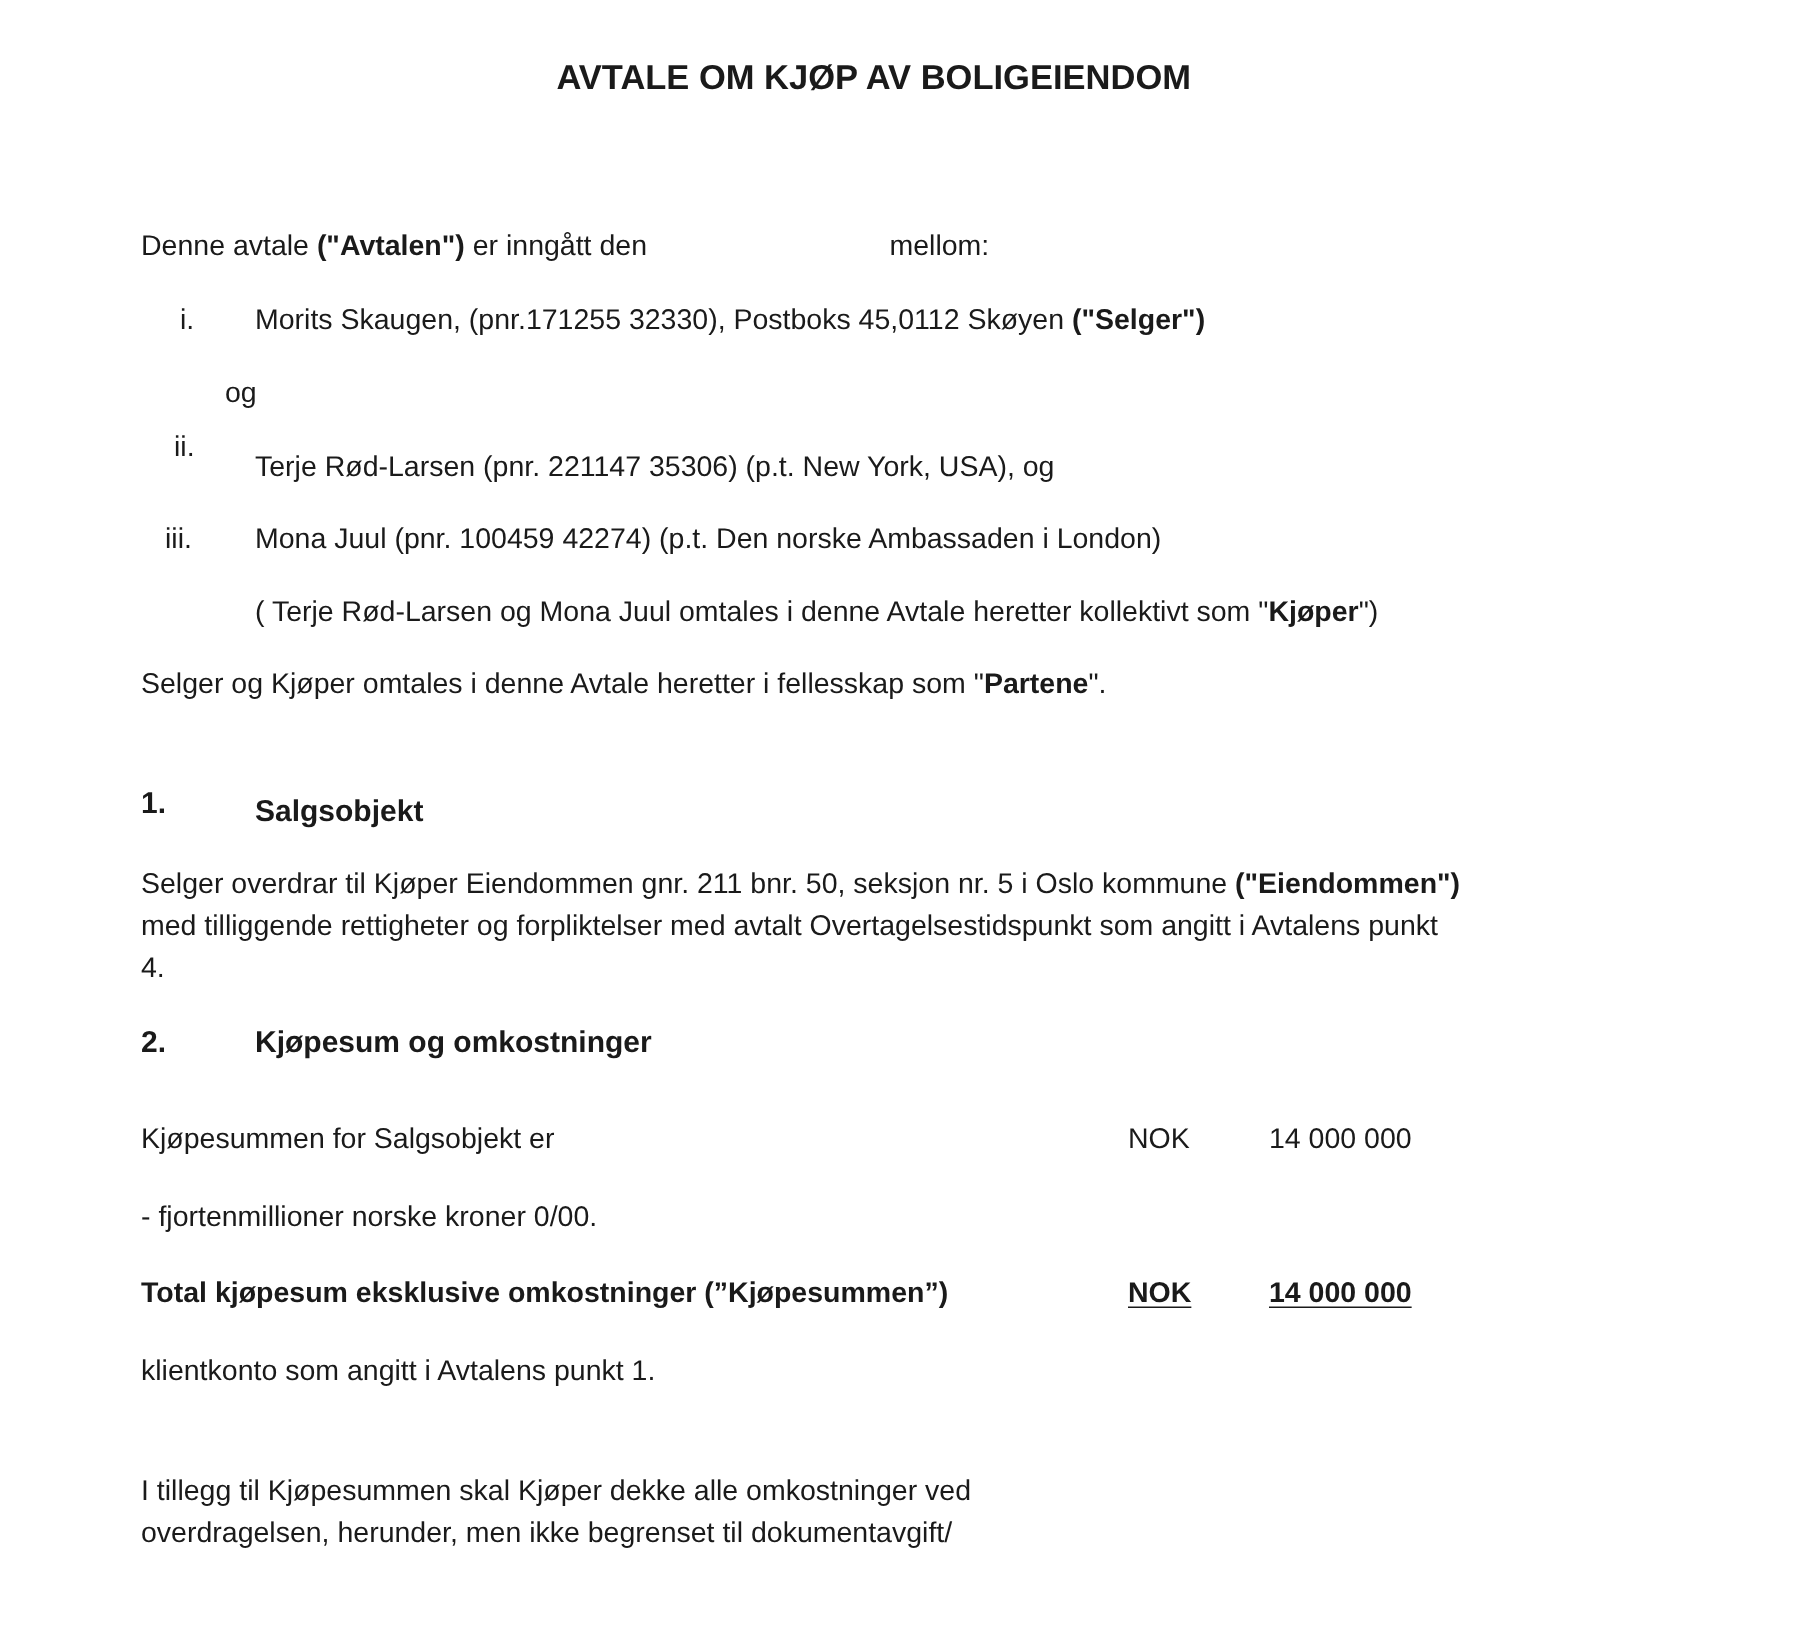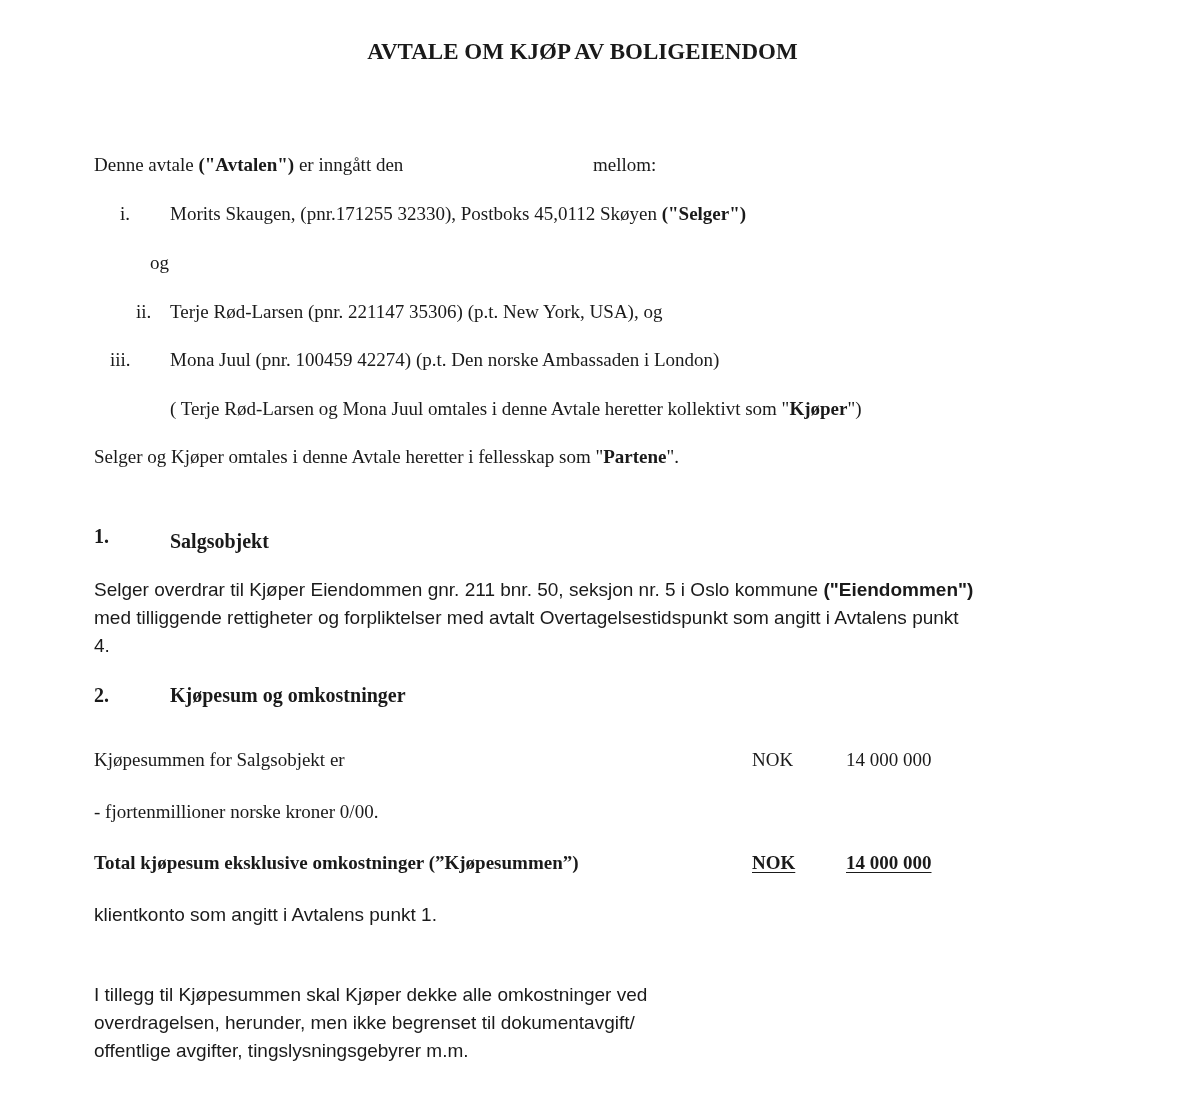--- a/index.html
+++ b/index.html
@@ -1,21 +1,21 @@
 <!DOCTYPE html>
 <html><head>
 <meta charset="utf-8">
 <style>
   html, body { margin: 0; padding: 0; background: #ffffff; }
   body {
     width: 1200px; height: 1101px; position: relative; overflow: hidden;
     font-family: "Liberation Sans", "DejaVu Sans", sans-serif;
     color: #1a1a1a; font-size: 19px;
   }
-  .abs { position: absolute; white-space: nowrap; line-height: 1.2; font-family: Liberation Serif, serif; }
+  .abs { position: absolute; white-space: nowrap; line-height: 1.2; }
   .title { font-weight: bold; font-size: 23px; left: 0; width: 1165px; text-align: center; top: 38px; }
   .b { font-weight: bold; }
   .u { text-decoration: underline; text-underline-offset: 3px; }
   .para { position: absolute; left: 94px; line-height: 28px; }
 </style>
 </head>
 <body>
 
 <div class="abs title">AVTALE OM KJØP AV BOLIGEIENDOM</div>
 
@@ -24,21 +24,21 @@
 </div>
 <div class="abs" style="left:554px; top:154px;margin-left:39px;">mellom:</div>
 
 <div class="abs" style="left:120px; top:203px;">i.</div>
 <div class="abs" style="left:170px; top:203px;">
   <span>Morits Skaugen, (pnr.171255 32330), Postboks 45,0112 Skøyen </span><span class="b">("Selger")</span>
 </div>
 
 <div class="abs" style="left:106px; top:252px;margin-left:44px;">og</div>
 
-<div class="abs" style="left:116px; top:301px;margin-left:20px;">ii.</div>
+<div class="abs" style="left:116px; top:288px;">ii.</div>
 <div class="abs" style="left:170px; top:301px;">Terje Rød-Larsen (pnr. 221147 35306) (p.t. New York, USA), og</div>
 
 <div class="abs" style="left:110px; top:349px;">iii.</div>
 <div class="abs" style="left:170px; top:349px;">Mona Juul (pnr. 100459 42274) (p.t. Den norske Ambassaden i London)</div>
 
 <div class="abs" style="left:170px; top:398px;">
   <span>( Terje Rød-Larsen og Mona Juul omtales i denne Avtale heretter kollektivt som "</span><span class="b">Kjøper</span><span>")</span>
 </div>
 
 <div class="abs" style="left:94px; top:446px;">
@@ -67,14 +67,13 @@
 <div class="abs b u" style="left:752px; top:852px;">NOK</div>
 <div class="abs b u" style="left:846px; top:852px;">14 000 000</div>
 
 <div class="para" style="top:901px;">
   <div style="white-space:nowrap;">klientkonto som angitt i Avtalens punkt 1.</div>
 </div>
 
 <div class="para" style="top:981px;">
   <div style="white-space:nowrap;">I tillegg til Kjøpesummen skal Kjøper dekke alle omkostninger ved</div>
   <div style="white-space:nowrap;">overdragelsen, herunder, men ikke begrenset til dokumentavgift/</div>
-  <div style="white-space:nowrap;">offentlige avgifter, tingslysningsgebyrer m.m.</div>
 </div>
 
 </body></html>

